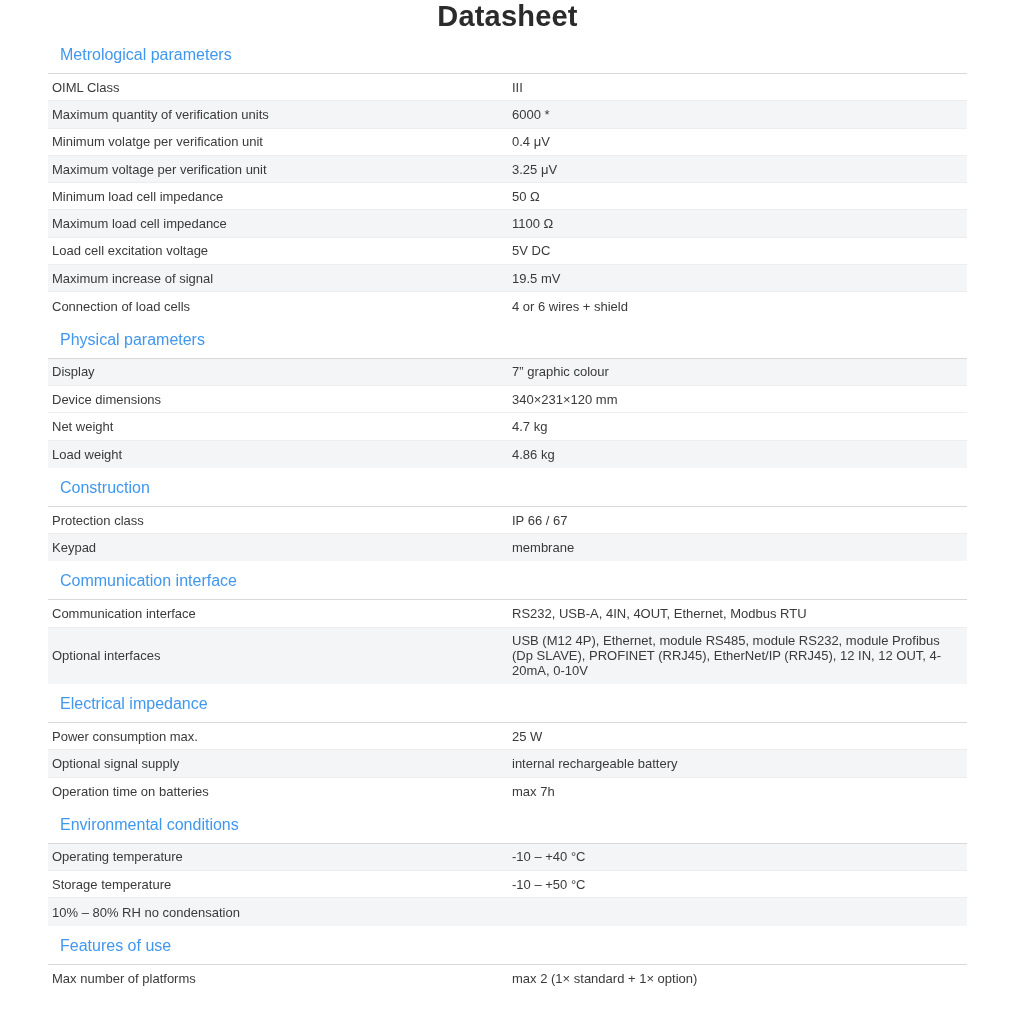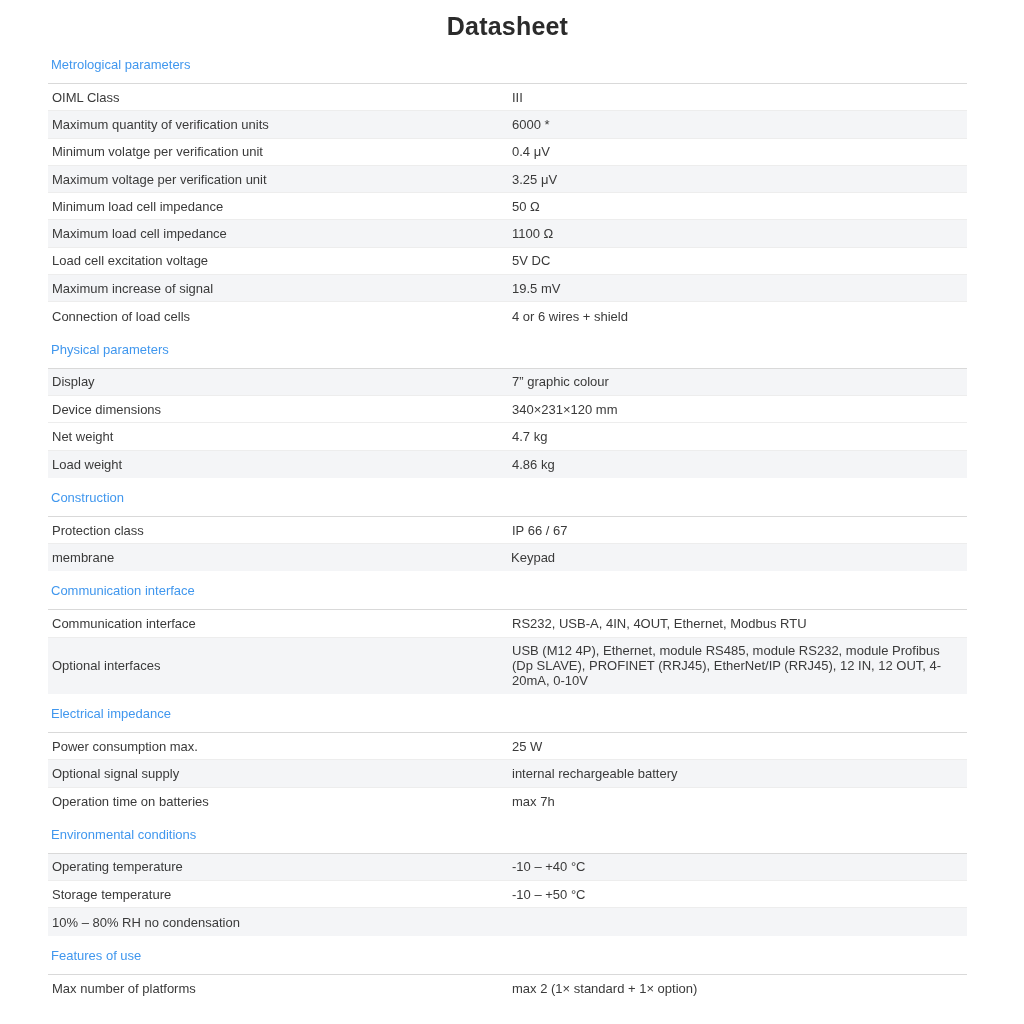--- a/index.html
+++ b/index.html
@@ -17,35 +17,35 @@
     background: #ffffff;
     width: 1024px;
     height: 1024px;
     overflow: hidden;
     font-family: "Liberation Sans", "DejaVu Sans", sans-serif;
   }
   .container {
     padding: 0 57px 0 48px;
   }
   h1.page-title {
-    margin: 11px 0 0 0;
-    font-size: 25px;
+    margin: 1px 0 0 0;
+    font-size: 29px;
     line-height: 30px;
     font-weight: bold;
     text-align: center;
     color: var(--text-dark);
     letter-spacing: 0.2px;
   }
   #sections { margin-top: 16px; }
   .section-heading {
     color: var(--accent-blue);
-    font-size: 13px;
+    font-size: 16px;
     font-weight: 400;
     line-height: 16px;
-    margin: 12px 0 10px 0;
+    margin: 12px 0 10px 9px;
     padding-left: 3px;
   }
   .rows {
     border-top: 1px solid var(--rule-strong);
   }
   .row {
     display: flex;
     align-items: center;
     min-height: 27.3px;
   }
@@ -146,22 +146,22 @@
 
   <section class="param-section">
     <h2 class="section-heading">Construction</h2>
     <div class="rows">
   <div class="row">
     <div class="cell label">Protection class</div>
     <div class="cell value">IP 66 / 67</div>
   </div>
 
   <div class="row shaded">
+    <div class="cell label">Keypad</div>
     <div class="cell value">membrane</div>
-    <div class="cell label">Keypad</div>
   </div>
 </div>
   </section>
 
   <section class="param-section">
     <h2 class="section-heading">Communication interface</h2>
     <div class="rows">
   <div class="row">
     <div class="cell label">Communication interface</div>
     <div class="cell value">RS232, USB-A, 4IN, 4OUT, Ethernet, Modbus RTU</div>

